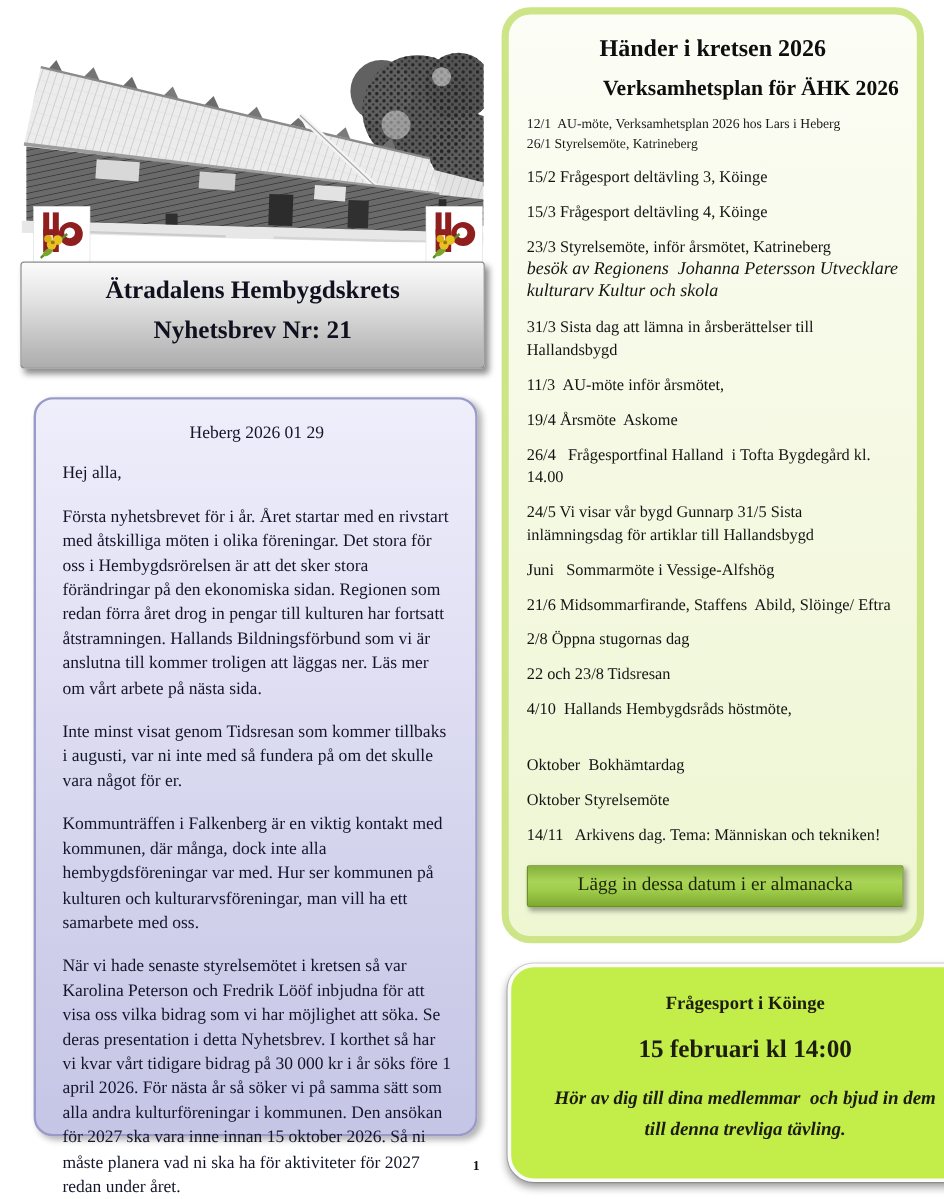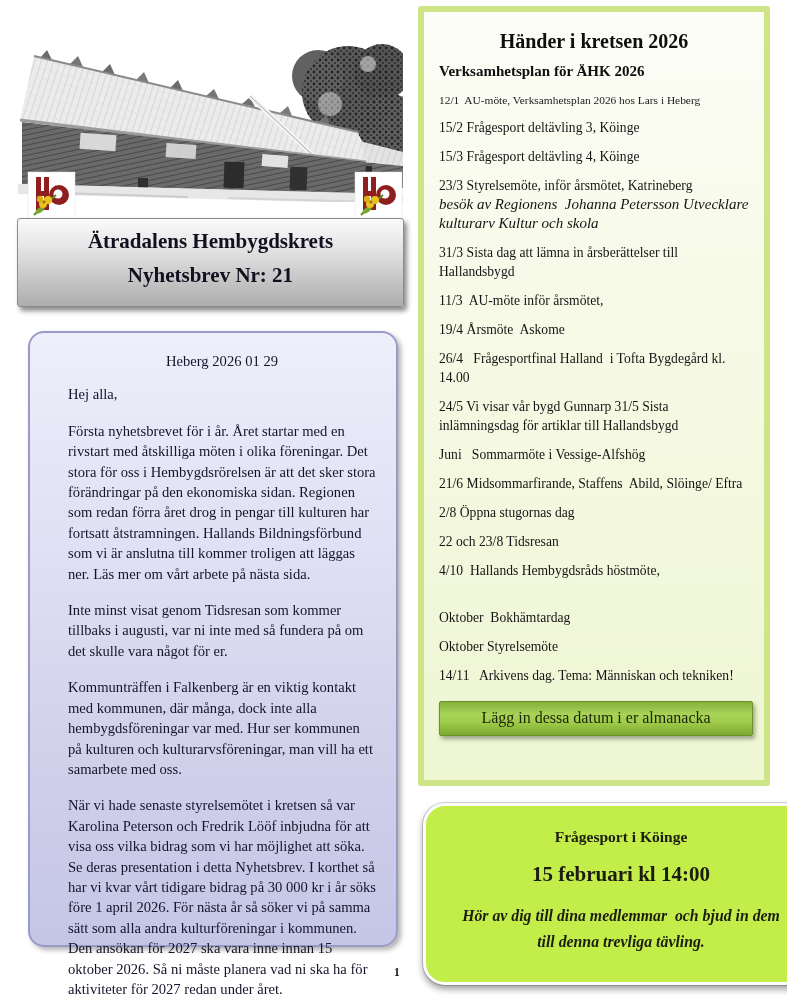--- a/index.html
+++ b/index.html
@@ -18,35 +18,35 @@
     text-align:center;box-sizing:border-box;padding-top:5px;
   }
   .title-box .line{
     font-size:21px;font-weight:bold;line-height:34px;color:#10101f;
   }
   .letter-box{
     position:absolute;left:28px;top:331px;width:370px;height:616px;
     background:linear-gradient(180deg,#efeefb 0%,#e3e2f5 30%,#d2d2ec 65%,#c5c5e6 100%);
     border:2px solid #9a9ac8;border-radius:16px;
     box-shadow:3px 3px 5px rgba(0,0,0,0.3);
-    box-sizing:border-box;padding:14px 20px 0 38px;
+    box-sizing:border-box;padding:14px 20px 0 22px;
     font-size:14.6px;line-height:20.4px;
   }
   .dateline{text-align:center;margin:4px 0 13px 0;}
   .greeting{margin:0 0 13px 0;}
   .letter-par{margin:16px 0 11px 0;}
   
   .plan-box{
     position:absolute;left:418px;top:6px;width:352px;height:780px;
     background:linear-gradient(180deg,#fcfdf6 0%,#f7fae8 35%,#eef6d2 100%);
-    border:6px solid #cde487;border-radius:3px;
+    border:6px solid #cde487;border-radius:24px;
     box-sizing:border-box;padding:12px 15px 0 15px;
   }
   .plan-title{text-align:center;font-size:20px;font-weight:bold;color:#0e0e0e;margin:6px 0 10px 0;}
-  .plan-subtitle{text-align:left;font-size:15px;font-weight:bold;color:#0e0e0e;margin:0 0 12px 0;}
+  .plan-subtitle{text-align:right;font-size:18px;font-weight:bold;color:#0e0e0e;margin:0 0 12px 0;}
   .plan-small{font-size:11.4px;line-height:16px;white-space:pre-wrap;color:#1a1a1a;}
   .plan-item{font-size:13.6px;line-height:19px;margin-top:10px;white-space:pre-wrap;color:#141414;}
   .plan-note{font-size:15px;line-height:19px;font-style:italic;white-space:pre-wrap;color:#141414;}
   .plan-item.gap{margin-top:28px;}
   .plan-button{
     margin:16px auto 0 auto;width:312px;height:33px;
     background:linear-gradient(180deg,#86b13c 0%,#a9d457 38%,#a0cd4b 60%,#7ea931 100%);
     border:1px solid #6d9129;border-radius:2px;
     box-shadow:2px 3px 4px rgba(0,0,0,0.35);
     text-align:center;font-size:16px;line-height:32px;color:#1c2408;cursor:pointer;
@@ -187,20 +187,21 @@
   <div class="letter-par">Första nyhetsbrevet för i år. Året startar med en rivstart med åtskilliga möten i olika föreningar. Det stora för oss i Hembygdsrörelsen är att det sker stora förändringar på den ekonomiska sidan. Regionen som redan förra året drog in pengar till kulturen har fortsatt åtstramningen. Hallands Bildningsförbund som vi är anslutna till kommer troligen att läggas ner. Läs mer om vårt arbete på nästa sida.</div>
   <div class="letter-par">Inte minst visat genom Tidsresan som kommer tillbaks i augusti, var ni inte med så fundera på om det skulle vara något för er.</div>
   <div class="letter-par">Kommunträffen i Falkenberg är en viktig kontakt med kommunen, där många, dock inte alla hembygdsföreningar var med. Hur ser kommunen på kulturen och kulturarvsföreningar, man vill ha ett samarbete med oss.</div>
   <div class="letter-par">När vi hade senaste styrelsemötet i kretsen så var Karolina Peterson och Fredrik Lööf inbjudna för att visa oss vilka bidrag som vi har möjlighet att söka. Se deras presentation i detta Nyhetsbrev. I korthet så har vi kvar vårt tidigare bidrag på 30 000 kr i år söks före 1 april 2026. För nästa år så söker vi på samma sätt som alla andra kulturföreningar i kommunen. Den ansökan för 2027 ska vara inne innan 15 oktober 2026. Så ni måste planera vad ni ska ha för aktiviteter för 2027 redan under året.</div>
 </div>
 
 <div class="plan-box">
   <div class="plan-title">Händer i kretsen 2026</div>
   <div class="plan-subtitle">Verksamhetsplan för ÄHK 2026</div>
   <div class="plan-small">12/1  AU-möte, Verksamhetsplan 2026 hos Lars i Heberg</div>
+  <div class="plan-small">26/1 Styrelsemöte, Katrineberg</div>
   <div class="plan-item">15/2 Frågesport deltävling 3, Köinge</div>
   <div class="plan-item">15/3 Frågesport deltävling 4, Köinge</div>
   <div class="plan-item" style="margin-bottom:0">23/3 Styrelsemöte, inför årsmötet, Katrineberg</div>
   <div class="plan-note">besök av Regionens  Johanna Petersson Utvecklare kulturarv Kultur och skola</div>
   <div class="plan-item">31/3 Sista dag att lämna in årsberättelser till Hallandsbygd</div>
   <div class="plan-item">11/3  AU-möte inför årsmötet,</div>
   <div class="plan-item">19/4 Årsmöte  Askome</div>
   <div class="plan-item">26/4   Frågesportfinal Halland  i Tofta Bygdegård kl. 14.00</div>
   <div class="plan-item">24/5 Vi visar vår bygd Gunnarp 31/5 Sista inlämningsdag för artiklar till Hallandsbygd</div>
   <div class="plan-item">Juni   Sommarmöte i Vessige-Alfshög</div>

